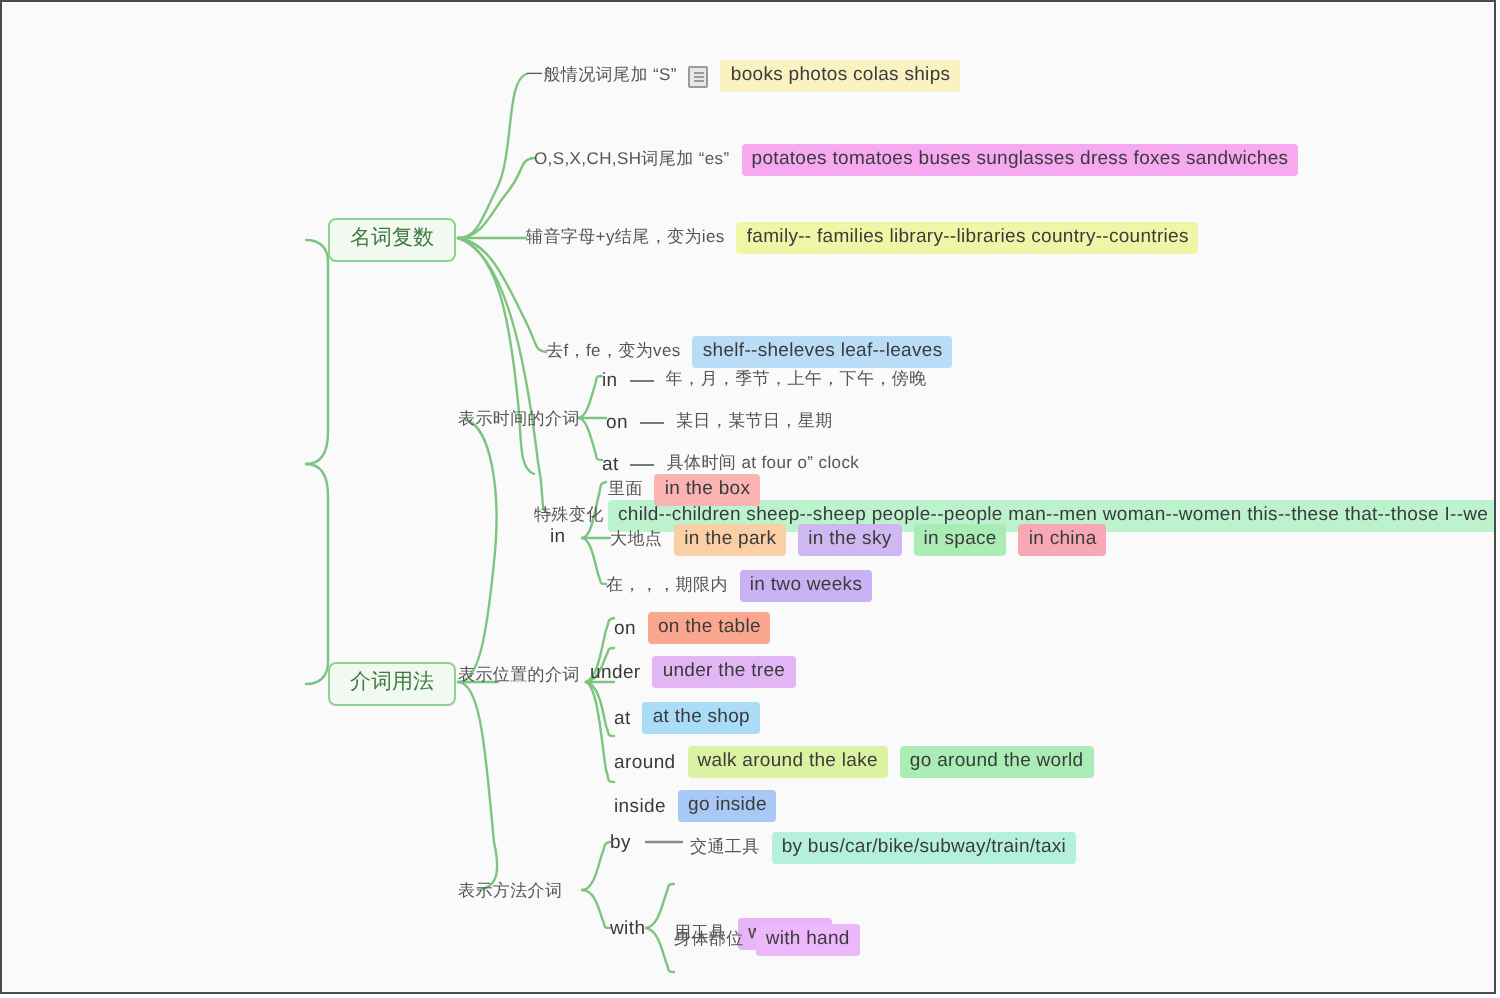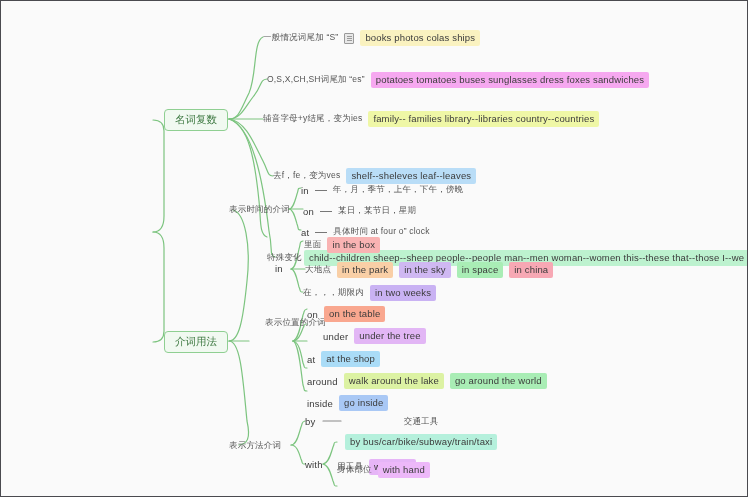--- a/index.html
+++ b/index.html
@@ -179,48 +179,48 @@
     <span class="chip" style="background: rgb(207, 184, 242);">in the sky</span>
     <span class="chip" style="background: rgb(169, 237, 181);">in space</span>
     <span class="chip" style="background: rgb(247, 168, 180);">in china</span>
   </div>
 
   <div class="row" style="left:302px;top:284px;">
     <span class="lbl cn">在，，，期限内</span>
     <span class="chip" style="background: rgb(201, 178, 243);">in two weeks</span>
   </div>
 
-  <div class="node lbl cn" style="left:228px;top:317px;margin-left:36px;">表示位置的介词</div>
+  <div class="node lbl cn" style="left:228px;top:332px;">表示位置的介词</div>
 
   <div class="row" style="left:306px;top:305px;">
     <span class="lbl en">on</span>
     <span class="chip" style="background: rgb(249, 167, 143);">on the table</span>
   </div>
-  <div class="row" style="left:322px;top:327px;">
+  <div class="row" style="left:294px;top:327px;">
     <span class="lbl en">under</span>
     <span class="chip" style="background: rgb(226, 182, 245);">under the tree</span>
   </div>
   <div class="row" style="left:306px;top:350px;">
     <span class="lbl en">at</span>
     <span class="chip" style="background: rgb(170, 220, 247);">at the shop</span>
   </div>
   <div class="row" style="left:306px;top:372px;">
     <span class="lbl en">around</span>
     <span class="chip" style="background: rgb(220, 242, 163);">walk around the lake</span>
     <span class="chip" style="background: rgb(169, 237, 181);">go around the world</span>
   </div>
   <div class="row" style="left:306px;top:394px;">
     <span class="lbl en">inside</span>
     <span class="chip" style="background: rgb(169, 200, 245);">go inside</span>
   </div>
 
   <div class="node lbl cn" style="left:228px;top:440px;">表示方法介词</div>
 
   <div class="node lbl en" style="left:304px;top:416px;">by</div>
-  <div class="row" style="left:344px;top:415px;flex-direction:column;">
+  <div class="row" style="left:344px;top:415px;">
     <span class="lbl cn">交通工具</span>
     <span class="chip" style="background: rgb(181, 240, 220);">by bus/car/bike/subway/train/taxi</span>
   </div>
 
   <div class="node lbl en" style="left:304px;top:459px;">with</div>
   <div class="row" style="left:336px;top:458px;">
     <span class="lbl cn">用工具</span>
     <span class="chip" style="background: rgb(230, 181, 247);">with pen</span>
   </div>
   <div class="row" style="left:336px;top:461px;">

